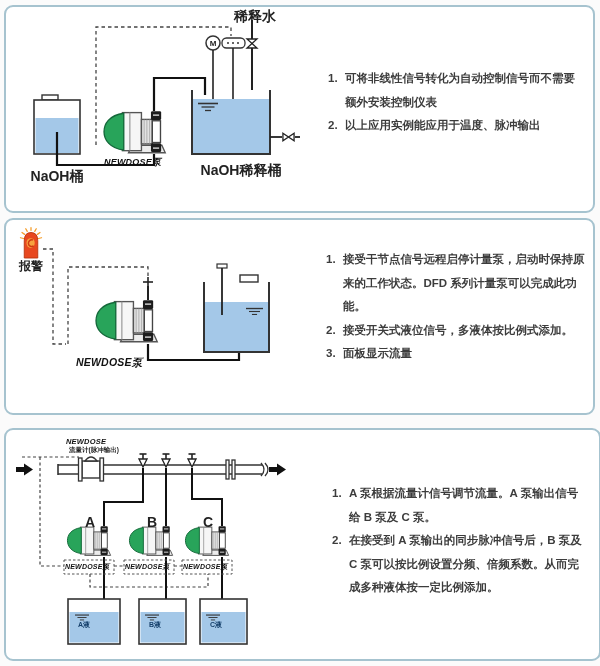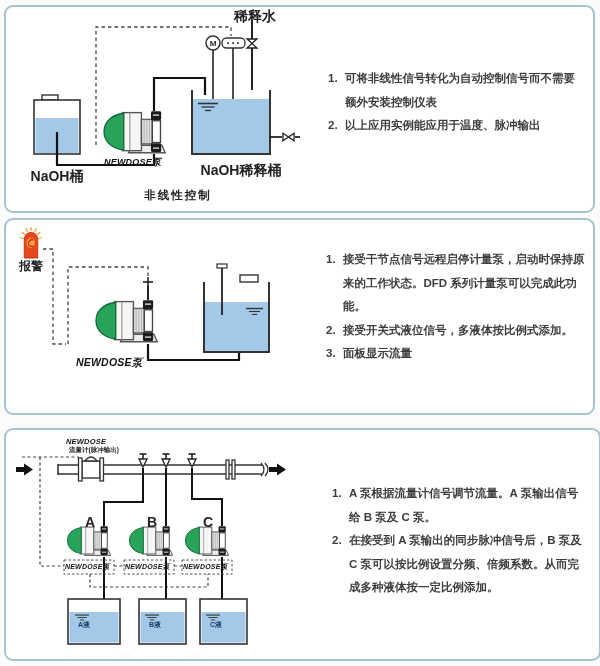--- a/index.html
+++ b/index.html
@@ -132,21 +132,20 @@
     <use href="#level-icon" x="192" y="95" width="20" height="10"></use>
 
     <line x1="264" y1="130" x2="276" y2="130" stroke="#222" stroke-width="1.8"></line>
     <use href="#valve-icon" x="276" y="125" width="13" height="10"></use>
     <line x1="289" y1="130" x2="294" y2="130" stroke="#222" stroke-width="1.8"></line>
   </svg>
   <div class="lbl" style="left:228px;top:1px;width:38px;">稀释水</div>
   <div class="lbl" style="left:20px;top:161px;width:62px;">NaOH桶</div>
   <div class="brand" style="left:98px;top:149px;width:66px;">NEWDOSE泵</div>
   <div class="lbl" style="left:185px;top:155px;width:100px;">NaOH稀释桶</div>
-  <div class="caption" style="left:112px;top:181px;width:120px;font-size:11.5px;">非线性控制</div>
   <div class="notes" style="left:322px;top:60px;width:258px;">
     <div class="note">
       <span class="note-num">1.</span>
       <span class="note-text">可将非线性信号转化为自动控制信号而不需要额外安装控制仪表</span>
     </div>
     <div class="note">
       <span class="note-num">2.</span>
       <span class="note-text">以上应用实例能应用于温度、脉冲输出</span>
     </div>
   </div>

